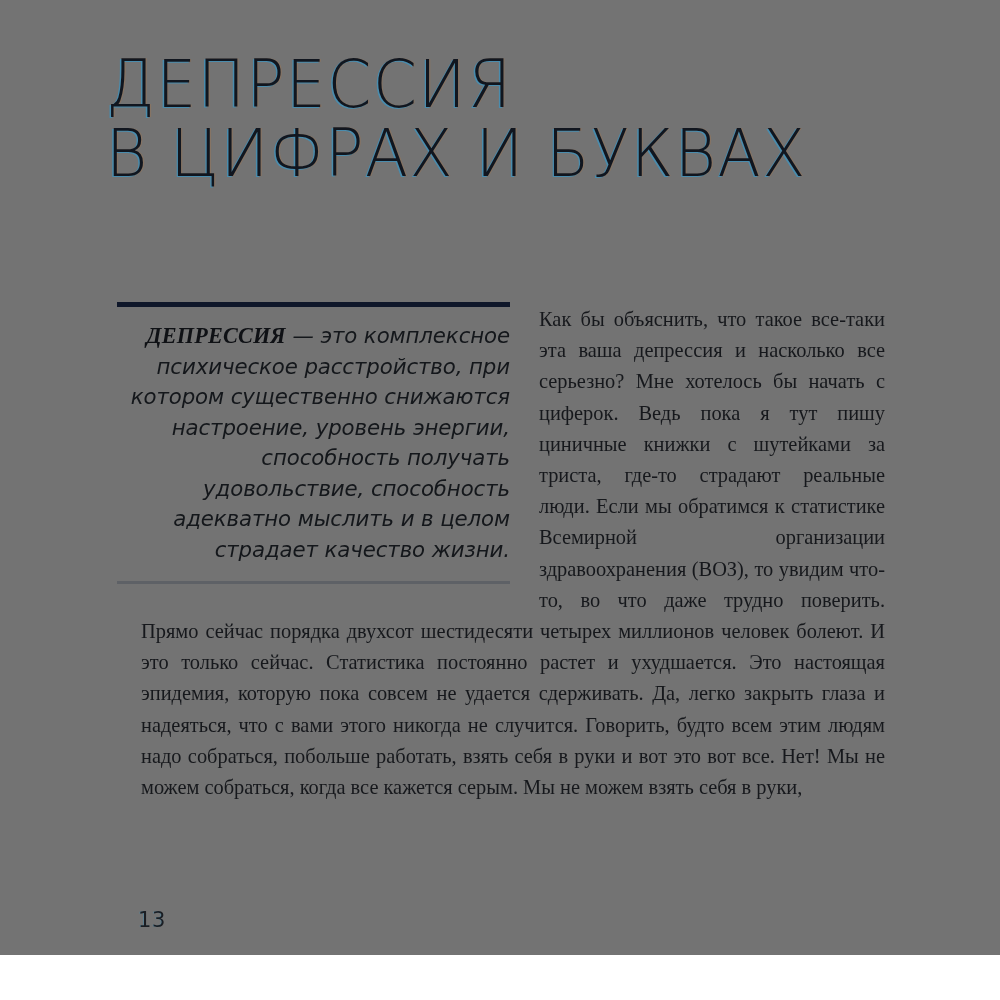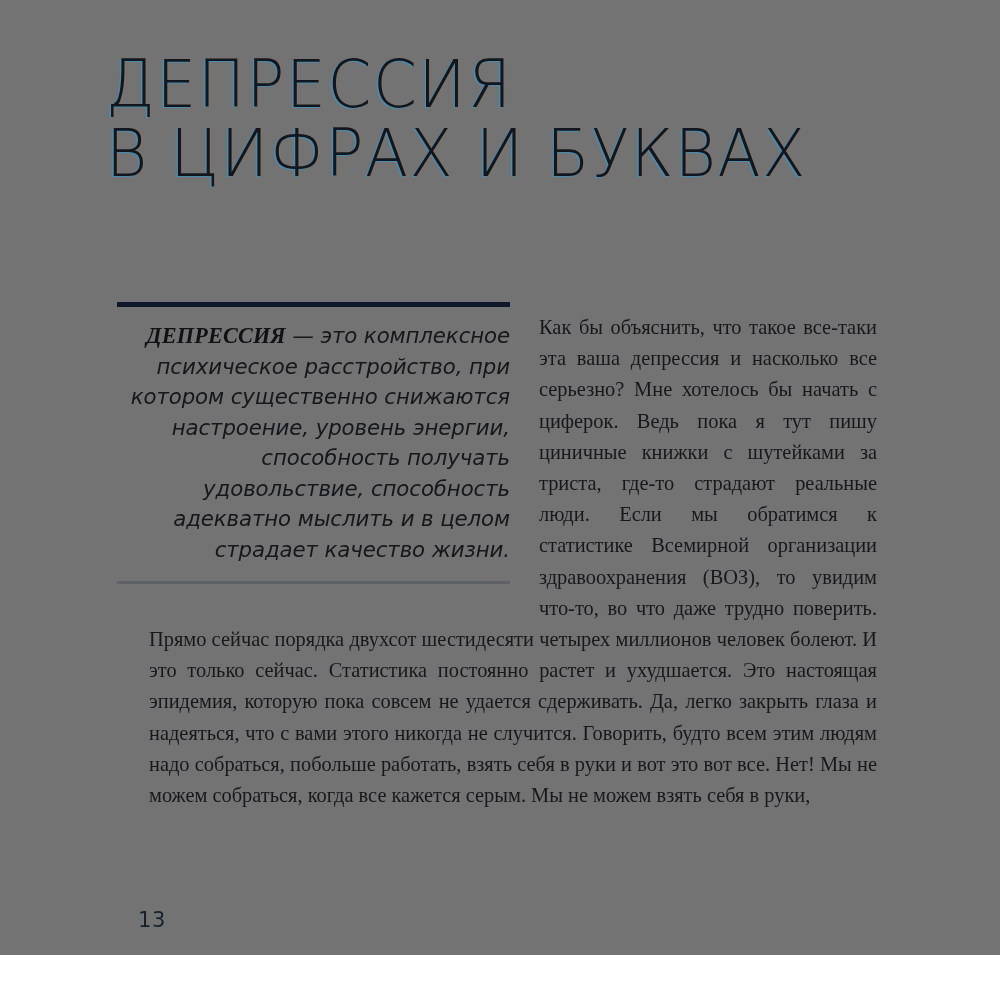--- a/index.html
+++ b/index.html
@@ -58,21 +58,21 @@
     width: 760px;
   }
 
   .para {
     font-family: "Liberation Serif", "DejaVu Serif", serif;
     font-size: 20.4px;
     line-height: 31.2px;
     text-align: justify;
     text-justify: inter-word;
     color: #16181c;
-    margin: 16px;
+    margin: 8px;
     hyphens: manual;
   }
 
   .para-lead {
     
   }
 
   
   .defbox {
     float: left;

